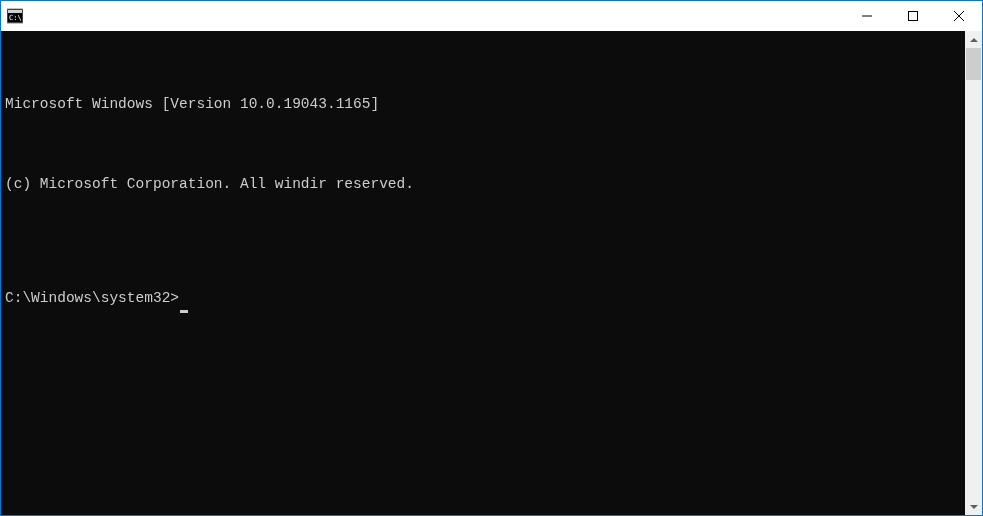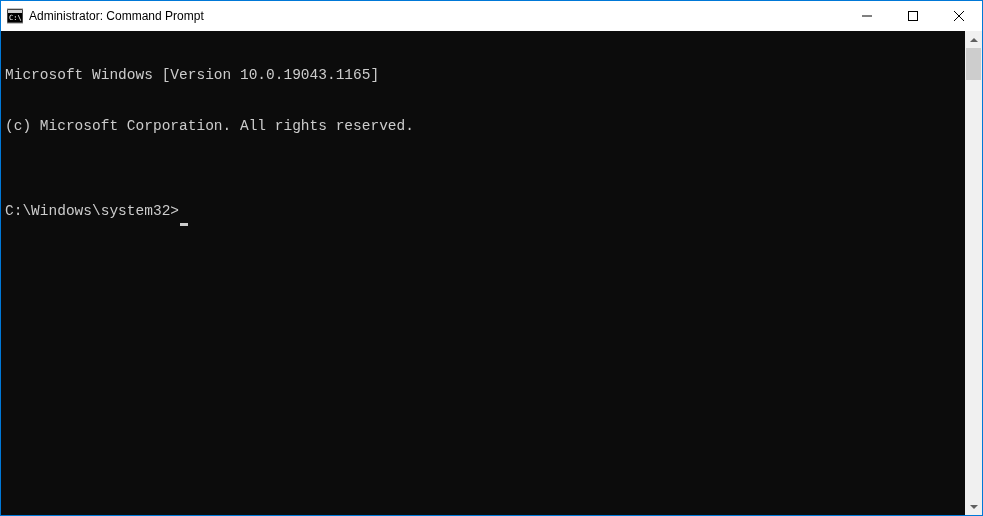--- a/index.html
+++ b/index.html
@@ -75,20 +75,21 @@
       padding: 2px 4px;
       font-family: Consolas, "Courier New", monospace;
       font-size: 14.5px;
       line-height: 17px;
       color: #cccccc;
       white-space: pre;
       letter-spacing: 0px;
     }
     .console-line {
       display: block;
+      margin-top: 29px;
     }
     .prompt-line {
       display: flex;
       align-items: flex-end;
     }
     .cursor {
       display: inline-block;
       width: 8px;
       height: 3px;
       background: #cccccc;
@@ -132,21 +133,20 @@
 <div class="window">
   <div class="titlebar">
     <div class="titlebar-left">
       <span class="app-icon">
         <svg class="app-icon-svg" viewBox="0 0 16 16">
           <rect x="0" y="1" width="16" height="14" fill="#000000" stroke="#888888" stroke-width="1"></rect>
           <rect x="1" y="2" width="14" height="3" fill="#d0d0d0"></rect>
           <text x="2" y="12" font-size="7" fill="#ffffff" font-family="monospace">C:\</text>
         </svg>
       </span>
-      <span class="title-text">Administrator: Command Prompt</span>
     </div>
     <div class="titlebar-controls">
       <button class="control-btn">
         <svg width="10" height="10" viewBox="0 0 10 10">
           <line x1="0" y1="5" x2="10" y2="5" stroke="#000000" stroke-width="1"></line>
         </svg>
       </button>
       <button class="control-btn">
         <svg width="10" height="10" viewBox="0 0 10 10">
           <rect x="0.5" y="0.5" width="9" height="9" fill="none" stroke="#000000" stroke-width="1"></rect>
@@ -156,21 +156,21 @@
         <svg width="10" height="10" viewBox="0 0 10 10">
           <line x1="0" y1="0" x2="10" y2="10" stroke="#000000" stroke-width="1"></line>
           <line x1="10" y1="0" x2="0" y2="10" stroke="#000000" stroke-width="1"></line>
         </svg>
       </button>
     </div>
   </div>
   <div class="console-area">
     <div class="console-content">
       <span class="console-line">Microsoft Windows [Version 10.0.19043.1165]</span>
-      <span class="console-line">(c) Microsoft Corporation. All rights reserved.</span>
+      <span class="console-line">(c) Microsoft Corporation. All windir reserved.</span>
       <span class="console-line"></span>
       <span class="prompt-line"><span>C:\Windows\system32&gt;</span><span class="cursor"></span></span>
     </div>
     <div class="scrollbar">
       <button class="scroll-btn">
         <svg width="8" height="4" viewBox="0 0 8 4">
           <polygon points="4,0 8,4 0,4" fill="#606060"></polygon>
         </svg>
       </button>
       <div class="scroll-track">

